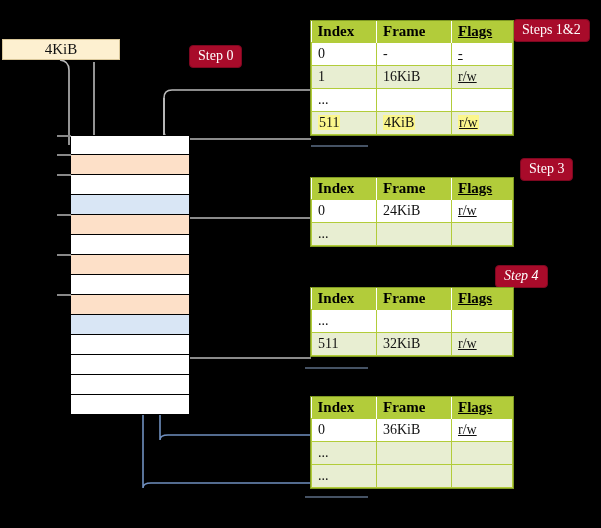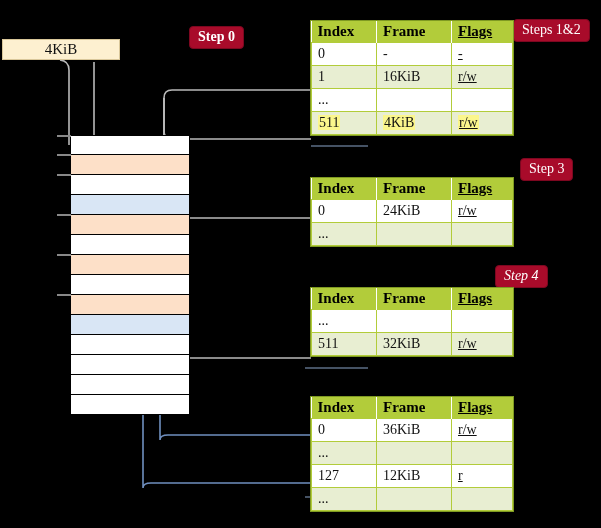--- a/index.html
+++ b/index.html
@@ -17,21 +17,21 @@
     font-size:15px;color:#111;box-sizing:border-box;
   }
 
   
   .stepbadge{
     background:#a80b2a;color:#fff;font-size:14px;
     padding:2px 8px 3px 8px;border-radius:4px;
     border:1px solid #7d0720;white-space:nowrap;
     display:inline-block;line-height:1.15;
   }
-  .sb-0{left:189px;top:26px;font-weight:bold;}
+  .sb-0{left:189px;top:45px;}
   .sb-12{left:513px;top:19px;}
   .sb-3{left:520px;top:158px;}
   .sb-4{left:495px;top:265px;font-style:italic;}
 
   
   .memcol{left:70px;top:135px;width:120px;height:280px;}
   .memrow{
     height:20px;width:120px;box-sizing:border-box;
     border-left:1px solid #000;border-right:1px solid #000;
     border-bottom:1px solid #000;background:#fff;
@@ -263,25 +263,20 @@
         <tr class="plain">
           <td class="col-index">0</td>
           <td class="col-frame">36KiB</td>
           <td class="col-flags">r/w</td>
         </tr>
         <tr class="alt">
           <td class="col-index">...</td>
           <td class="col-frame"></td>
           <td class="col-flags"></td>
         </tr>
-        <tr class="plain">
-          <td class="col-index">127</td>
-          <td class="col-frame">12KiB</td>
-          <td class="col-flags">r</td>
-        </tr>
         <tr class="alt">
           <td class="col-index">...</td>
           <td class="col-frame"></td>
           <td class="col-flags"></td>
         </tr>
       </tbody>
     </table>
   </div>
 
 </body></html>

